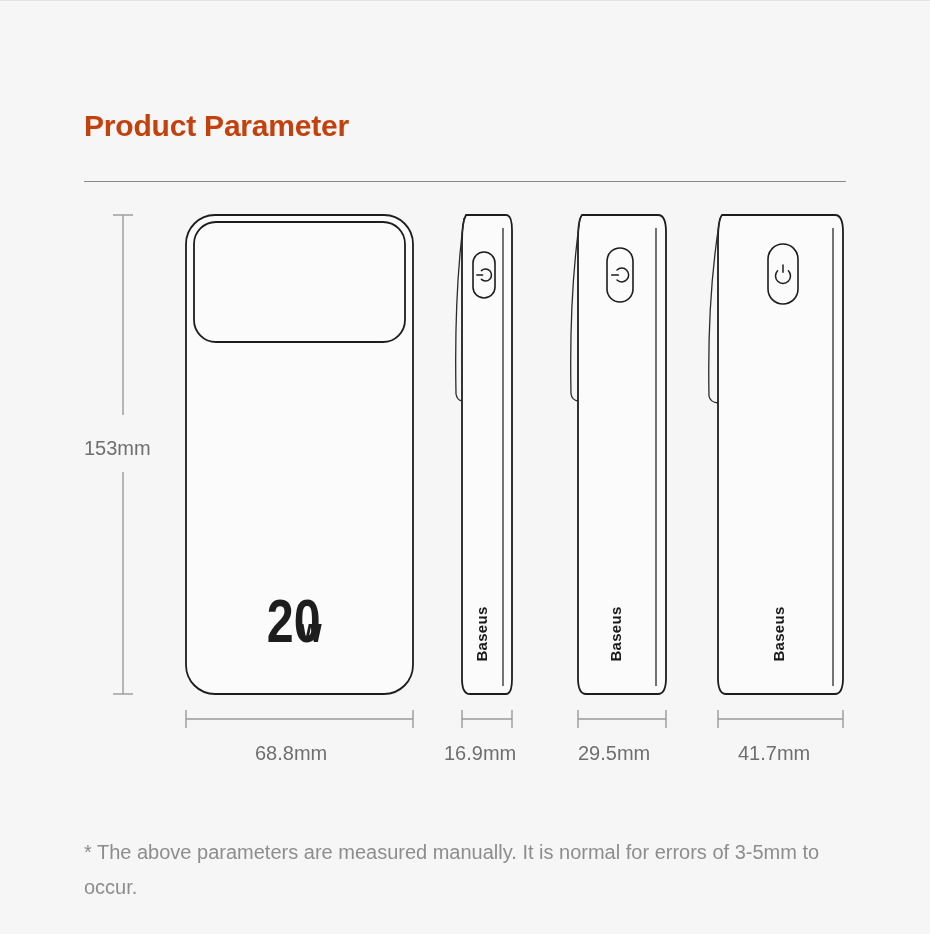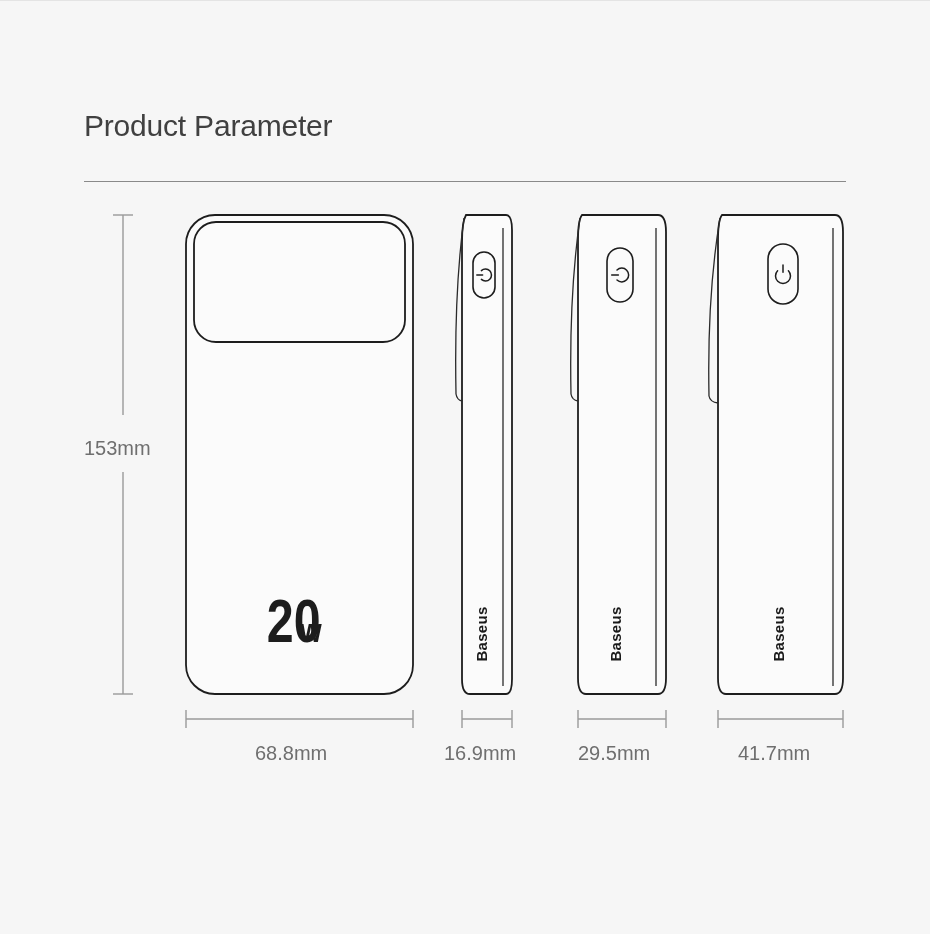--- a/index.html
+++ b/index.html
@@ -18,22 +18,22 @@
     position: absolute;
     inset: 0;
     border-top: 1px solid #e4e4e4;
     box-sizing: border-box;
   }
   .title {
     position: absolute;
     left: 84px;
     top: 108px;
     font-size: 30px;
-    font-weight: 400;
-    color: #404040;
+    font-weight: 700;
+    color: #c2410c;
     letter-spacing: -0.2px;
   }
   .title-rule {
     position: absolute;
     left: 84px;
     top: 180px;
     width: 762px;
     height: 1px;
     background: #8a8a8a;
   }
@@ -162,14 +162,15 @@
       <g>
         <line class="dimline" x1="718" y1="528" x2="718" y2="546"></line>
         <line class="dimline" x1="718" y1="537" x2="843" y2="537"></line>
         <line class="dimline" x1="843" y1="528" x2="843" y2="546"></line>
       </g>
       <text class="dimtext" x="738" y="578">41.7mm</text>
 
     </svg>
   </div>
 
+  <div class="footnote">* The above parameters are measured manually. It is normal for errors of 3-5mm to occur.</div>
 
 </div>
 
 </body></html>

